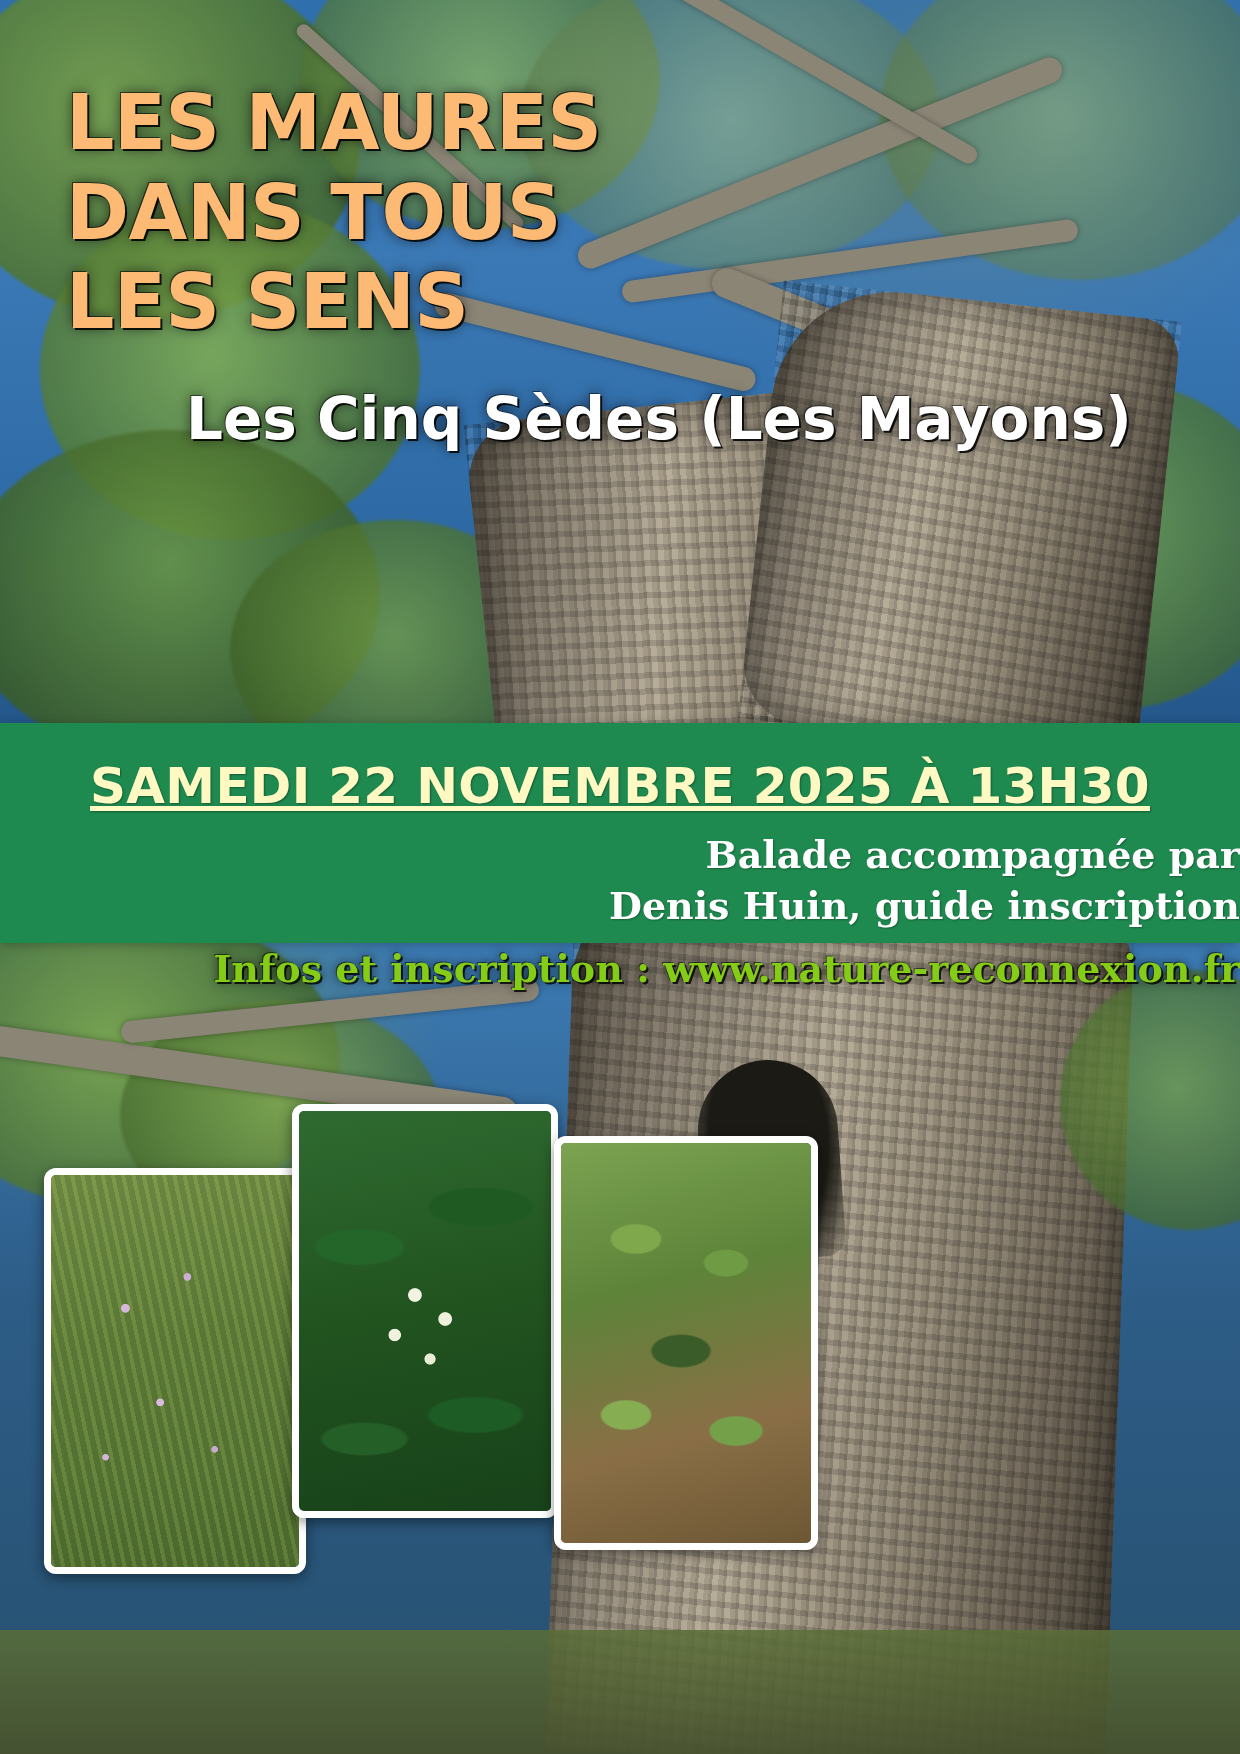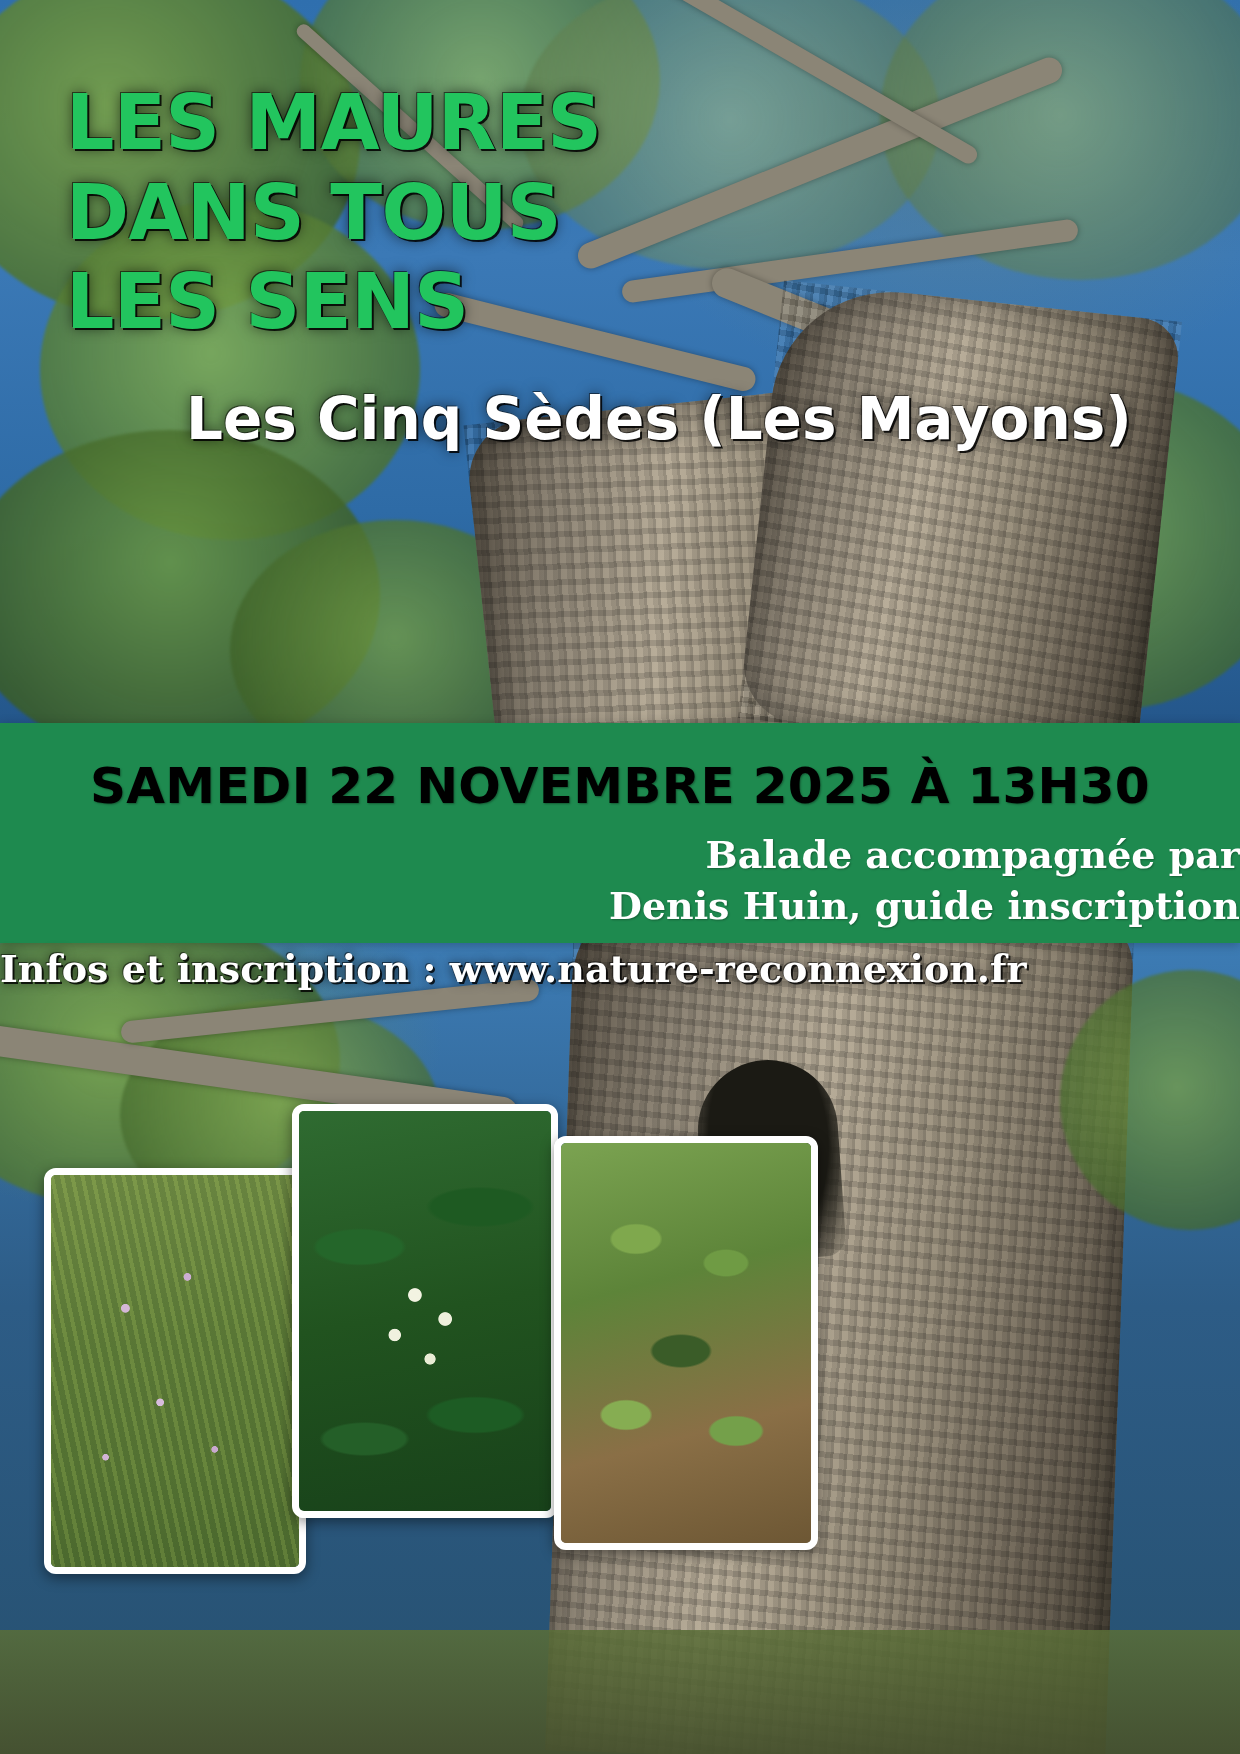--- a/index.html
+++ b/index.html
@@ -77,21 +77,21 @@
     top: 78px;
     width: 1120px;
     z-index: 6;
   }
   .title-line {
     font-family: "DejaVu Sans", sans-serif;
     font-weight: 700;
     font-size: 76px;
     line-height: 1.18;
     letter-spacing: -0.5px;
-    color: #22c55e;
+    color: #fdba74;
     text-shadow:
       2px 2px 0 rgba(0,0,0,.85),
       -1px -1px 0 rgba(0,0,0,.55),
       0 0 14px rgba(0,0,0,.6);
     margin: 0;
   }
   .subtitle {
     font-family: "DejaVu Sans", sans-serif;
     font-weight: 700;
     font-size: 58px;
@@ -111,47 +111,48 @@
     width: 1240px;
     height: 220px;
     background: #1e8a4f;
     z-index: 8;
     box-shadow: 0 2px 10px rgba(0,0,0,.25);
   }
   .band-date {
     font-family: "DejaVu Sans", sans-serif;
     font-weight: 700;
     font-size: 50px;
-    color: #000000;
+    color: #fef9c3;
     text-align: center;
     margin: 34px 0 0 0;
     letter-spacing: .3px;
     text-shadow: 1px 1px 2px rgba(0,0,0,.35);
+    text-decoration: underline;
   }
   .band-sub {
     font-family: "DejaVu Serif", serif;
     font-weight: 700;
     font-size: 38px;
     line-height: 1.28;
     color: #ffffff;
     text-align: right;
     margin: 16px 0 0 0;
     text-shadow: 1px 1px 2px rgba(0,0,0,.3);
   }
   .infos-line {
     position: absolute;
     left: 0;
     top: 946px;
     width: 1240px;
-    text-align: left;
+    text-align: right;
     z-index: 9;
     font-family: "DejaVu Serif", serif;
     font-weight: 700;
     font-size: 38px;
-    color: #ffffff;
+    color: #84cc16;
     text-shadow:
       2px 2px 0 rgba(0,0,0,.8),
       -1px -1px 0 rgba(0,0,0,.5),
       0 0 12px rgba(0,0,0,.7);
   }
 
   
   .thumb {
     position: absolute;
     border: 7px solid #ffffff;

